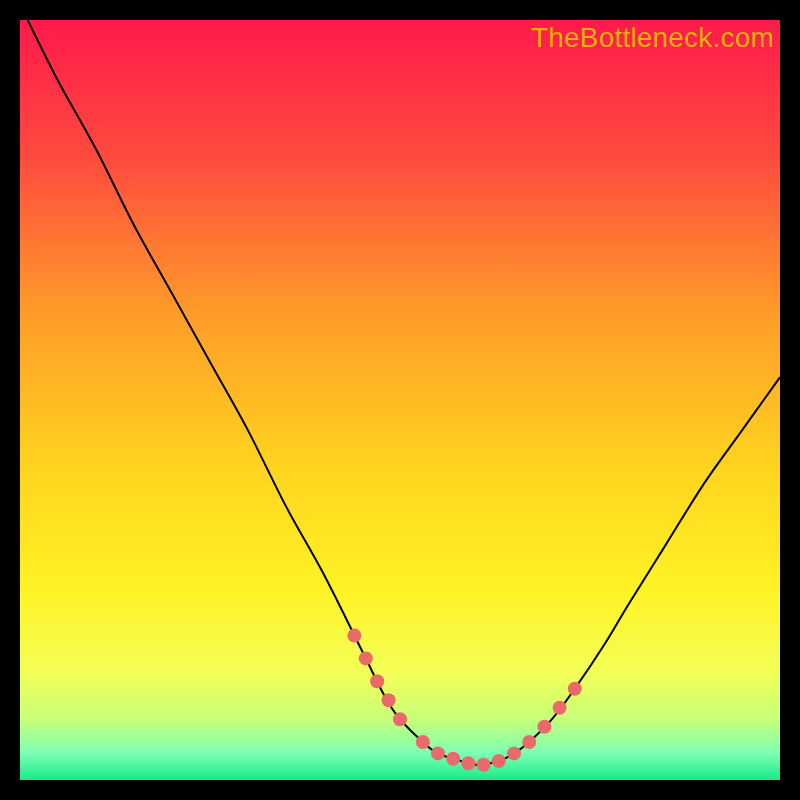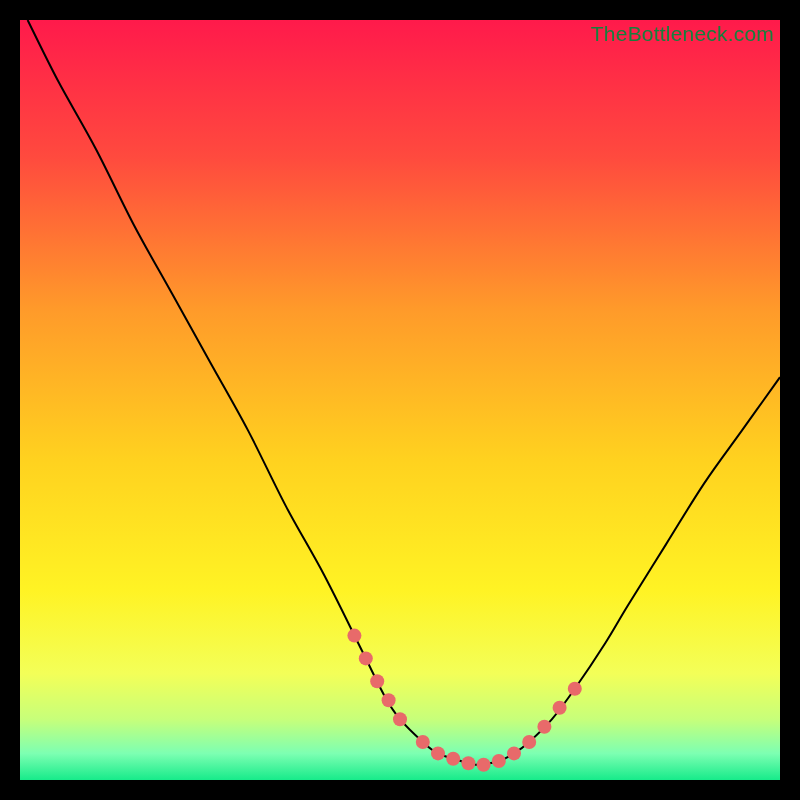--- a/index.html
+++ b/index.html
@@ -23,22 +23,22 @@
     position: absolute;
     left: 0;
     top: 0;
     width: 760px;
     height: 760px;
   }
   .watermark {
     position: absolute;
     top: 2px;
     right: 6px;
-    color: #15803d;
-    font-size: 21px;
+    color: #eab308;
+    font-size: 28px;
     font-weight: 500;
     letter-spacing: 0.2px;
     z-index: 50;
   }
   svg {
     display: block;
   }
 </style>
 </head>
 <body>

